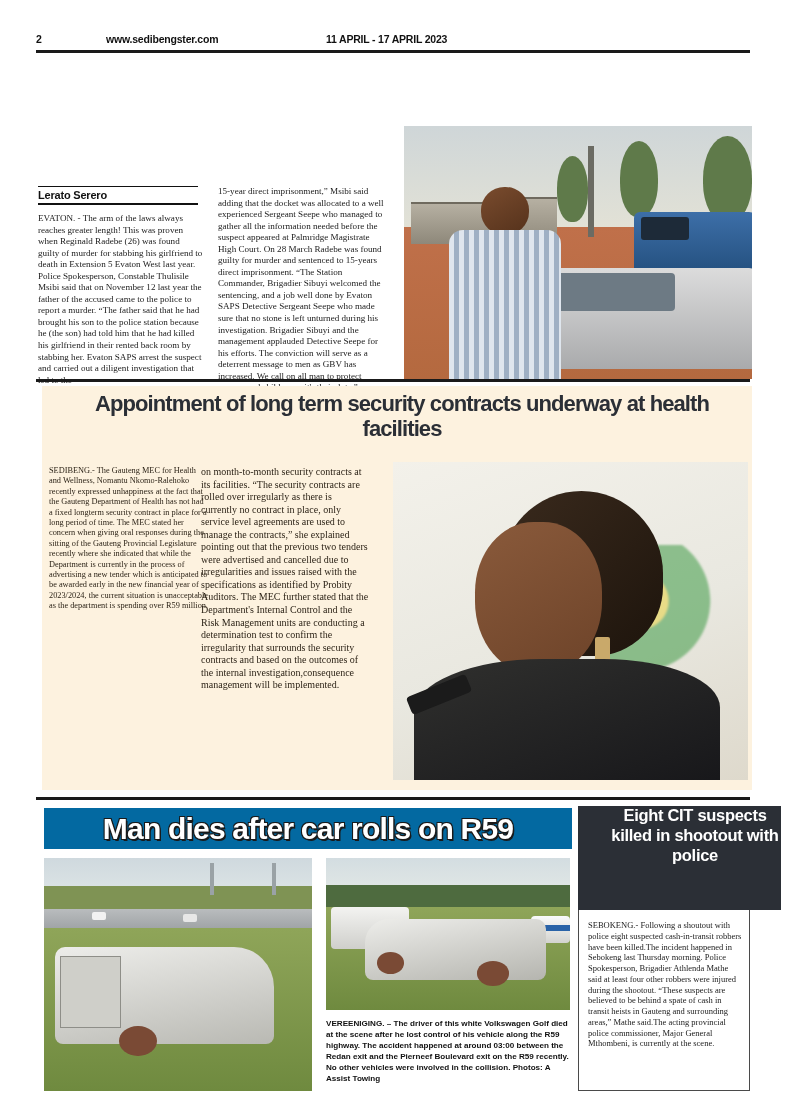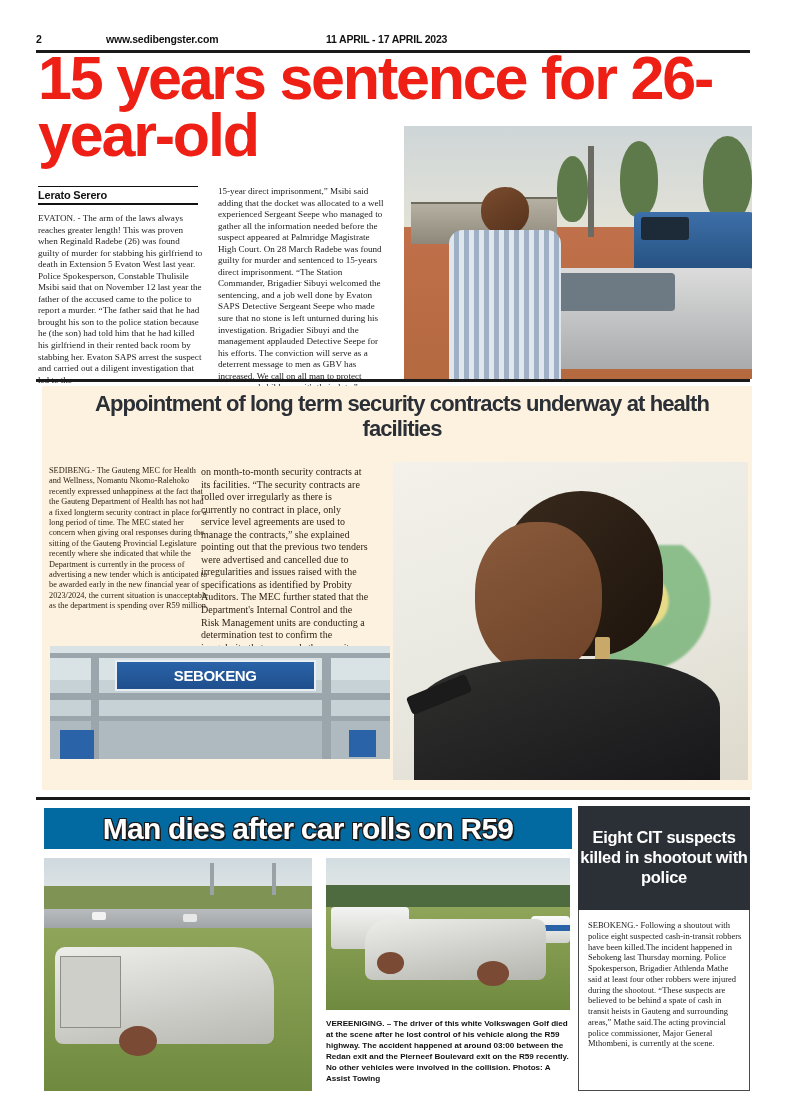--- a/index.html
+++ b/index.html
@@ -225,22 +225,22 @@
     border: 1px solid #4a4a4a;
     box-sizing: border-box;
     background: #fff;
   }
   .a4-headline-box {
     position: absolute;
     left: 578px; top: 806px;
     width: 172px; height: 104px;
     background: #2b2f36;
     display: flex;
-    align-items: center;
     justify-content: center;
+    padding-left: 31px;
   }
   .a4-headline {
     font-family: "Liberation Sans", sans-serif;
     font-weight: bold;
     font-size: 16.5px;
     line-height: 1.2;
     color: #ffffff;
     text-align: center;
     letter-spacing: -0.3px;
   }
@@ -323,21 +323,20 @@
     <div class="ph car-body" style="left:36%;top:56%;width:66%;height:40%;background:linear-gradient(#dcdcdc,#a9aaac);"></div>
     <div class="ph" style="left:44%;top:58%;width:34%;height:15%;background:#6d7a84;border-radius:4px;"></div>
 
     <div class="ph" style="left:22%;top:24%;width:14%;height:19%;background:linear-gradient(150deg,#7a4c2e,#54311b);border-radius:48%;"></div>
     <div class="ph" style="left:13%;top:41%;width:32%;height:59%;background:
       repeating-linear-gradient(90deg,#dfe6ee 0 5px,#9fb0c4 5px 10px),
       repeating-linear-gradient(0deg,#dfe6ee 0 5px,#9fb0c4 5px 10px);border-radius:14px 14px 0 0;"></div>
 
   </div>
 
-  <div class="main-headline">15 years sentence for 26-year-old</div>
 
   <div class="byline-box">
     <div class="byline-rule-top"></div>
     <div class="byline-name">Lerato Serero</div>
     <div class="byline-rule-bot"></div>
   </div>
 
   <div class="a1-col1">
     <p>EVATON. - The arm of the laws always reaches greater length! This was proven when Reginald Radebe (26) was found guilty of murder for stabbing his girlfriend to death in Extension 5 Evaton West last year. Police Spokesperson, Constable Thulisile Msibi said that on November 12 last year the father of the accused came to the police to report a murder. “The father said that he had brought his son to the police station because he (the son) had told him that he had killed his girlfriend in their rented back room by stabbing her. Evaton SAPS arrest the suspect and carried out a diligent investigation that led to the</p>
   </div>
@@ -350,33 +349,20 @@
   <div class="a2-block"></div>
   <div class="a2-headline">Appointment of long term security contracts underway at health facilities</div>
 
   <div class="a2-col1">
     <p>SEDIBENG.- The Gauteng MEC for Health and Wellness, Nomantu Nkomo-Ralehoko recently expressed unhappiness at the fact that the Gauteng Department of Health has not had a fixed longterm security contract in place for a long period of time. The MEC stated her concern when giving oral responses during the sitting of the Gauteng Provincial Legislature recently where she indicated that while the Department is currently in the process of advertising a new tender which is anticipated to be awarded early in the new financial year of 2023/2024, the current situation is unacceptable as the department is spending over R59 million</p>
   </div>
   <div class="a2-col2">
     <p>on month-to-month security contracts at its facilities. “The security contracts are rolled over irregularly as there is currently no contract in place, only service level agreements are used to manage the contracts,” she explained pointing out that the previous two tenders were advertised and cancelled due to irregularities and issues raised with the specifications as identified by Probity Auditors. The MEC further stated that the Department's Internal Control and the Risk Management units are conducting a determination test to confirm the irregularity that surrounds the security contracts and based on the outcomes of the internal investigation,consequence management will be implemented.</p>
   </div>
 
-  <div class="a2-photo-hospital">
-    <div class="ph canopy"></div>
-    <div class="ph beam" style="left:0;top:6%;width:100%;height:5%;"></div>
-    <div class="ph beam" style="left:0;top:42%;width:100%;height:6%;"></div>
-    <div class="ph beam" style="left:0;top:62%;width:100%;height:4%;"></div>
-    <div class="ph beam" style="left:12%;top:10%;width:2.5%;height:90%;"></div>
-    <div class="ph beam" style="left:80%;top:10%;width:2.5%;height:90%;"></div>
-    <div class="sign-board">
-      <span>SEBOKENG</span>
-    </div>
-    <div class="ph" style="left:3%;top:74%;width:10%;height:26%;background:#2a63a8;"></div>
-    <div class="ph" style="left:88%;top:74%;width:8%;height:24%;background:#2a63a8;"></div>
-  </div>
 
   <div class="a2-photo-mec">
     <div class="ph mec-bg"></div>
     <div class="mec-flag"></div>
     <div class="mec-hair"></div>
     <div class="mec-face"></div>
     <div class="ph" style="left:57%;top:55%;width:4%;height:13%;background:#c9a96a;border-radius:2px;"></div>
     <div class="mec-jacket"></div>
     <div class="mec-mic"></div>
   </div>

